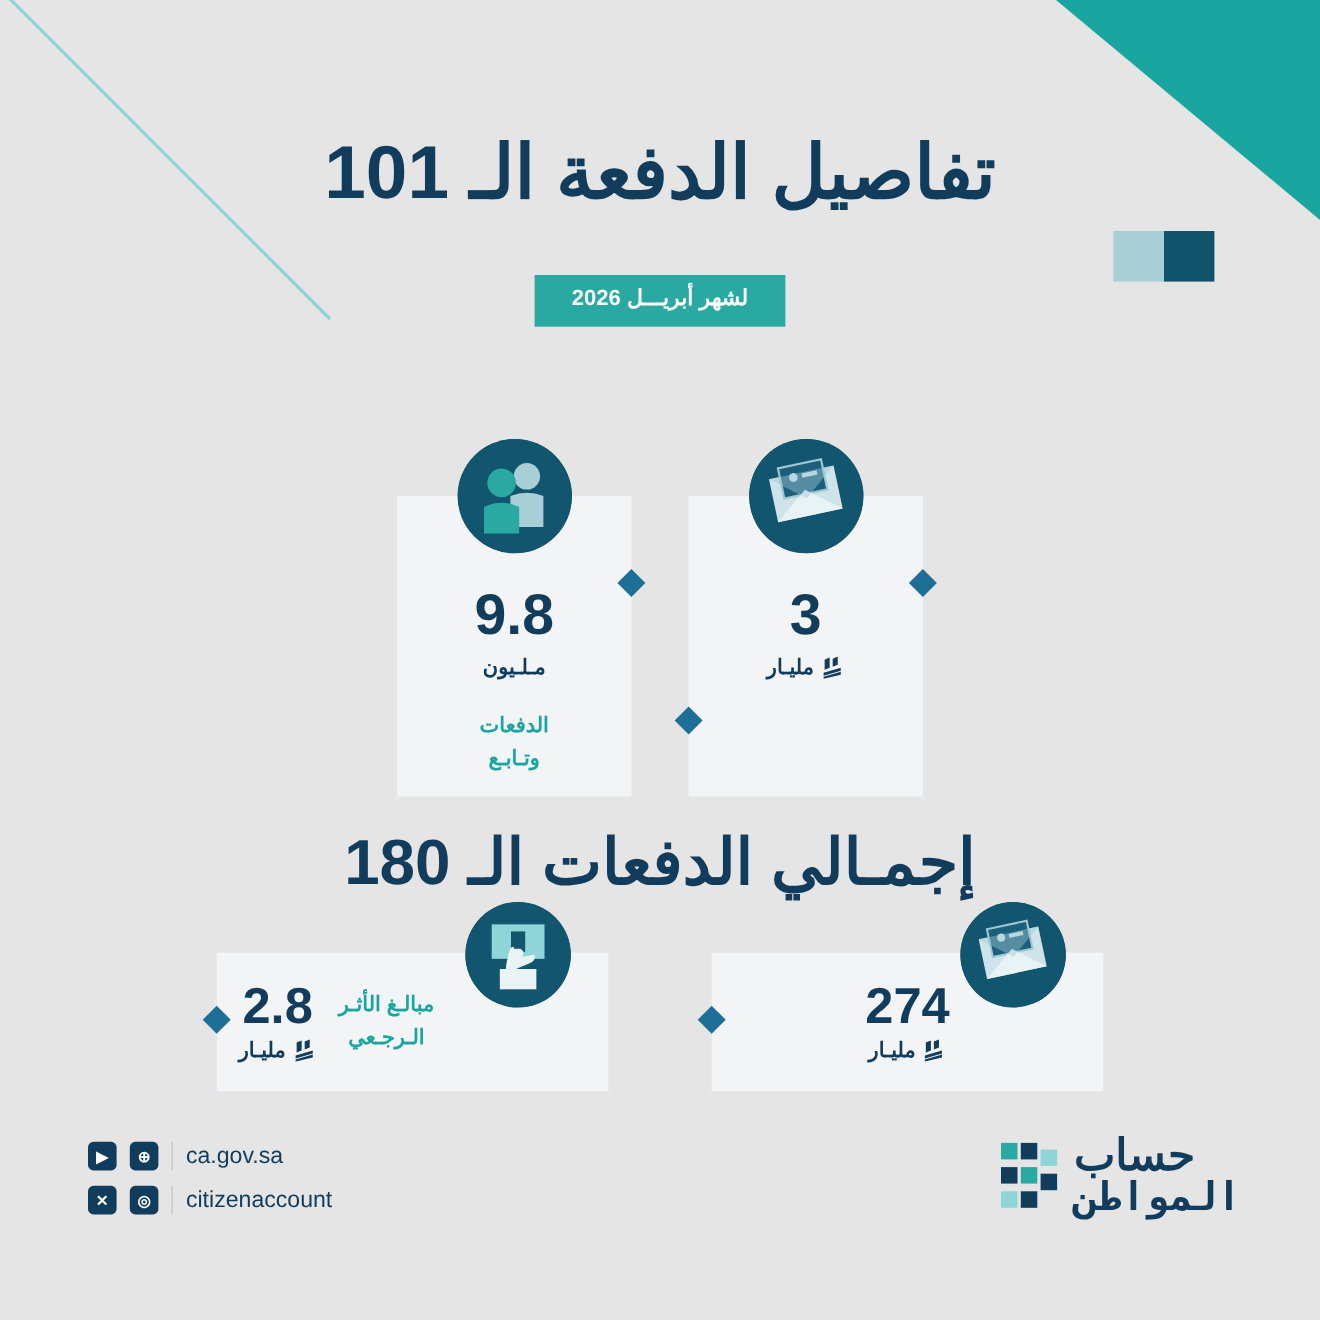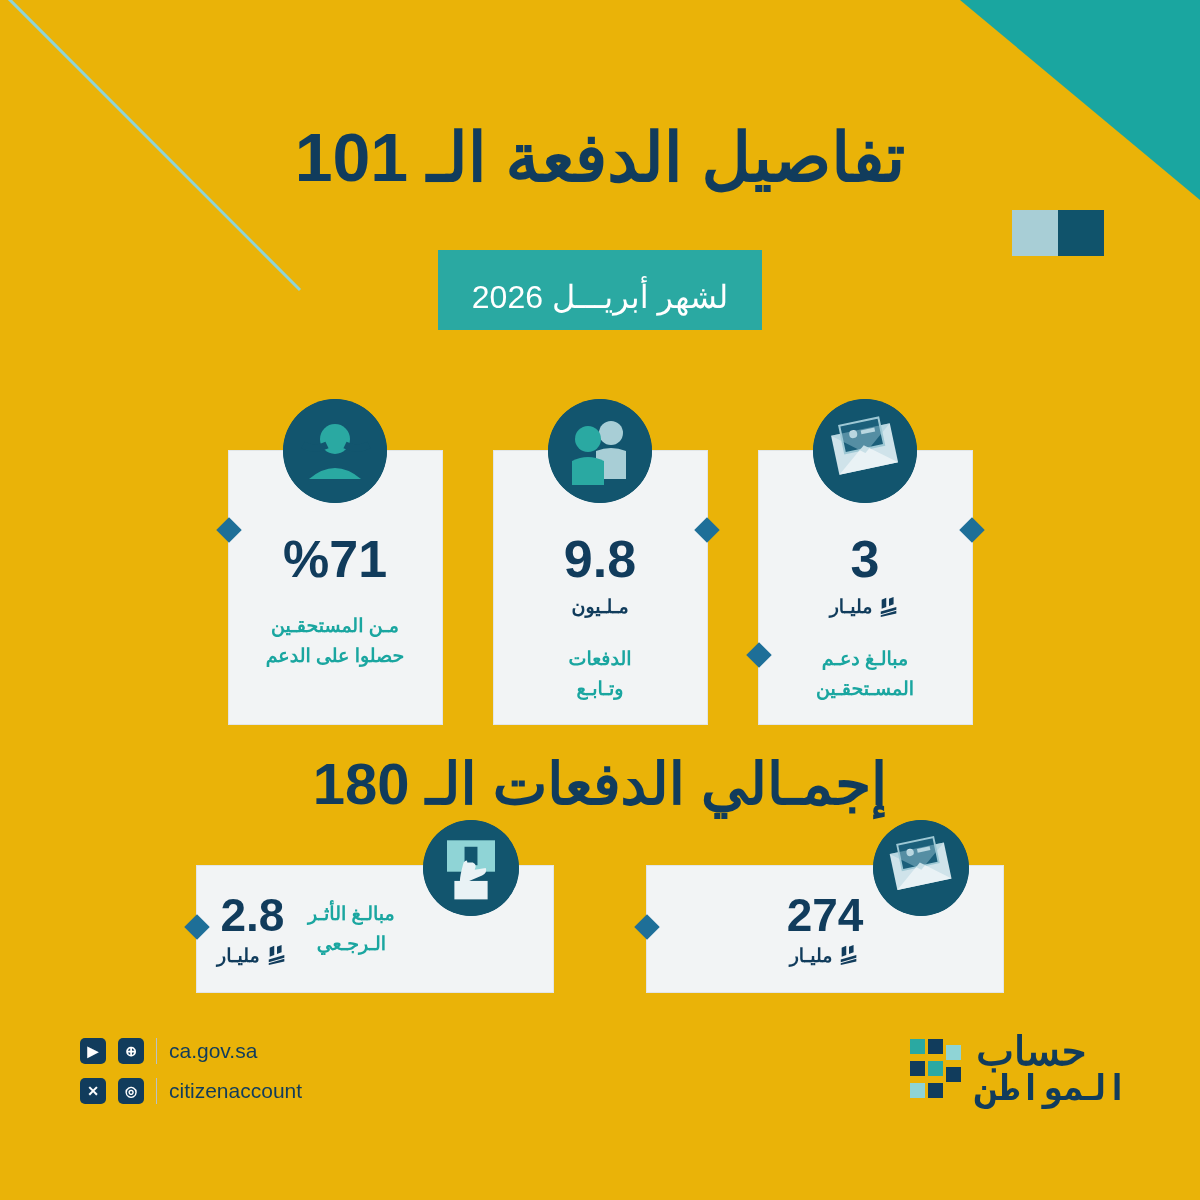--- a/index.html
+++ b/index.html
@@ -3,21 +3,21 @@
 <meta charset="utf-8">
 <style>
   html,body{margin:0;padding:0;}
   body{
     width:1200px;height:1200px;
     background:#ffffff;
     font-family:"Liberation Sans", sans-serif;
     overflow:hidden;
     position:relative;
   }
-  .canvas{position:absolute;inset:0;background:#eab308;}
+  .canvas{position:absolute;inset:0;background:#e5e5e5;}
 
   
   .corner-teal{
     position:absolute;top:0;right:0;width:240px;height:200px;
     background:#1aa6a0;
     clip-path:polygon(100% 0,100% 100%,0 0);
   }
   .corner-line{
     position:absolute;top:0;left:0;width:320px;height:300px;
     overflow:hidden;
@@ -37,22 +37,22 @@
     font-size:68px;font-weight:bold;color:#113c5c;
     letter-spacing:1px;
     line-height:1.1;
   }
   .subtitle-wrap{
     position:absolute;top:250px;left:0;right:0;text-align:center;
   }
   .subtitle{
     display:inline-block;
     background:#2aa9a2;color:#fff;
-    font-size:32px;font-weight:normal;
-    padding:28px 34px 14px;
+    font-size:20px;font-weight:bold;
+    padding:8px 34px 14px;
   }
 
   
   .cards-row{
     position:absolute;top:450px;left:0;right:0;
     display:flex;justify-content:center;align-items:flex-start;
     gap:50px;
   }
   .card{
     position:relative;
@@ -204,24 +204,20 @@
         <span class="big">3</span>
       </div>
       <div class="unit">
         <span class="riyal">
           <svg viewBox="0 0 24 24" width="22" height="22">
             <path d="M4 4 L4 14 L9 12 L9 2 Z M12 3 L12 11 L17 9 L17 1 Z M3 17 L20 12 L20 15 L3 20 Z M3 21 L20 16 L20 19 L3 23 Z" fill="#113c5c"></path>
           </svg>
         </span>
         <span>مليـار</span>
       </div>
-      <div class="label">
-        <span>مبالـغ دعـم</span><br>
-        <span>المسـتحقـين</span>
-      </div>
     </div>
 
     <div class="card">
       <div class="diamond d-1"></div>
       <div class="badge">
         <svg width="104" height="104" viewBox="0 0 104 104">
           <circle cx="52" cy="52" r="52" fill="#12556e"></circle>
           <circle cx="63" cy="34" r="12" fill="#a8ced6"></circle>
           <path d="M48 52 q15 -6 30 0 v28 h-30 z" fill="#a8ced6"></path>
           <circle cx="40" cy="40" r="13" fill="#2aa9a2"></circle>
@@ -233,39 +229,20 @@
       </div>
       <div class="unit">
         <span>مـلـيون</span>
       </div>
       <div class="label">
         <span>الدفعات</span><br>
         <span>وتـابـع</span>
       </div>
     </div>
 
-    <div class="card">
-      <div class="diamond d-2"></div>
-      <div class="badge">
-        <svg width="104" height="104" viewBox="0 0 104 104">
-          <circle cx="52" cy="52" r="52" fill="#12556e"></circle>
-          <circle cx="52" cy="40" r="15" fill="#2aa9a2"></circle>
-          <path d="M26 80 q26 -22 52 0 z" fill="#2aa9a2"></path>
-          <path d="M20 46 q12 6 24 0" stroke="#12556e" stroke-width="7" fill="none"></path>
-          <path d="M62 46 q12 6 24 0" stroke="#12556e" stroke-width="7" fill="none"></path>
-        </svg>
-      </div>
-      <div class="value">
-        <span class="big">%71</span>
-      </div>
-      <div class="label">
-        <span>مـن المستحقـين</span><br>
-        <span>حصلوا على الدعم</span>
-      </div>
-    </div>
 
   </div>
 
   <div class="section-title">إجمـالي الدفعات الـ 180</div>
 
   <div class="wide-row">
 
     <div class="wcard">
       <div class="diamond wd-right"></div>
       <div class="wbadge">

